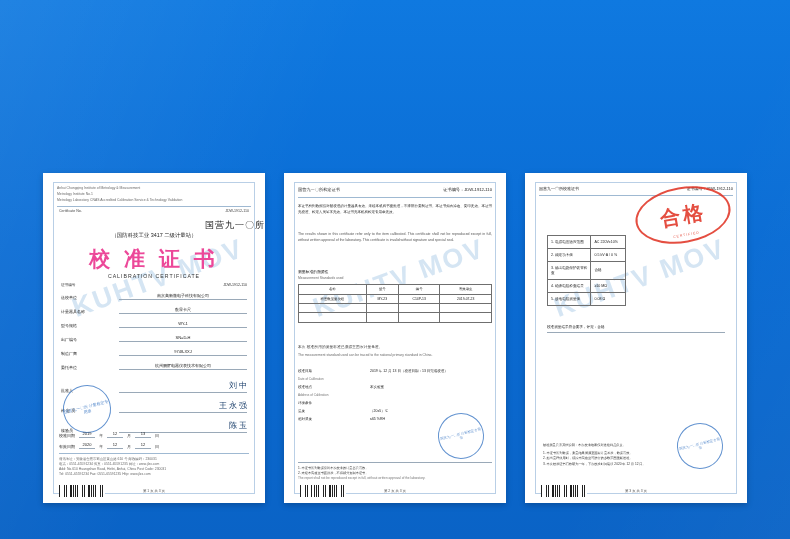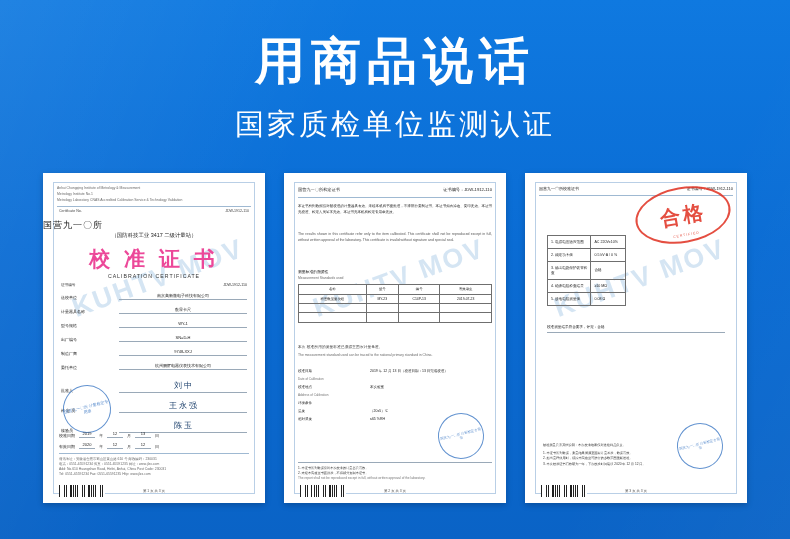--- a/index.html
+++ b/index.html
@@ -113,21 +113,21 @@
   .rule {
     height: 1px;
     background: #9fb9d2;
     margin: 3px 0;
   }
   
   .c1-title-sm {
     position: absolute;
     left: 0; right: 0;
     top: 46px;
-    text-align: left;
+    text-align: right;
     font-size: 9px;
     color: #1a1a1a;
     letter-spacing: 1px;
   }
   .c1-title-sm2 {
     position: absolute;
     left: 0; right: 0;
     top: 59px;
     text-align: center;
     font-size: 5.4px;
@@ -175,21 +175,21 @@
     font-size: 4px;
     color: #222;
     text-align: center;
     border-bottom: 0.6px solid #9aa9b8;
     padding-bottom: 1px;
   }
   .sig {
     font-family: "Liberation Serif", serif;
     font-size: 8px;
     color: #1b3f6b;
-    text-align: center;
+    text-align: right;
   }
   .seal-blue {
     position: absolute;
     border: 1.6px solid #2f6fc0;
     border-radius: 50%;
     color: #2f6fc0;
     font-size: 4px;
     display: flex;
     align-items: center;
     justify-content: center;
@@ -374,24 +374,20 @@
     line-height: 1.7;
   }
   .c3-notes .t { margin-bottom: 2px; }
 </style>
 </head>
 <body>
 
 <div class="page">
   <div class="sheen"></div>
 
-  <div class="headline-wrap">
-    <h1 class="headline">用商品说话</h1>
-    <div class="subheadline">国家质检单位监测认证</div>
-  </div>
 
   <div class="certs">
 
     <div class="cert">
       <div class="cert-inner"></div>
       <div class="watermark">KUHTV MOV</div>
 
       <div class="hdr-lines">
         <div class="tiny-gray">Anhui Chongqing Institute of Metrology &amp; Measurement</div>
         <div class="tiny-gray">Metrology Institute No.1</div>

